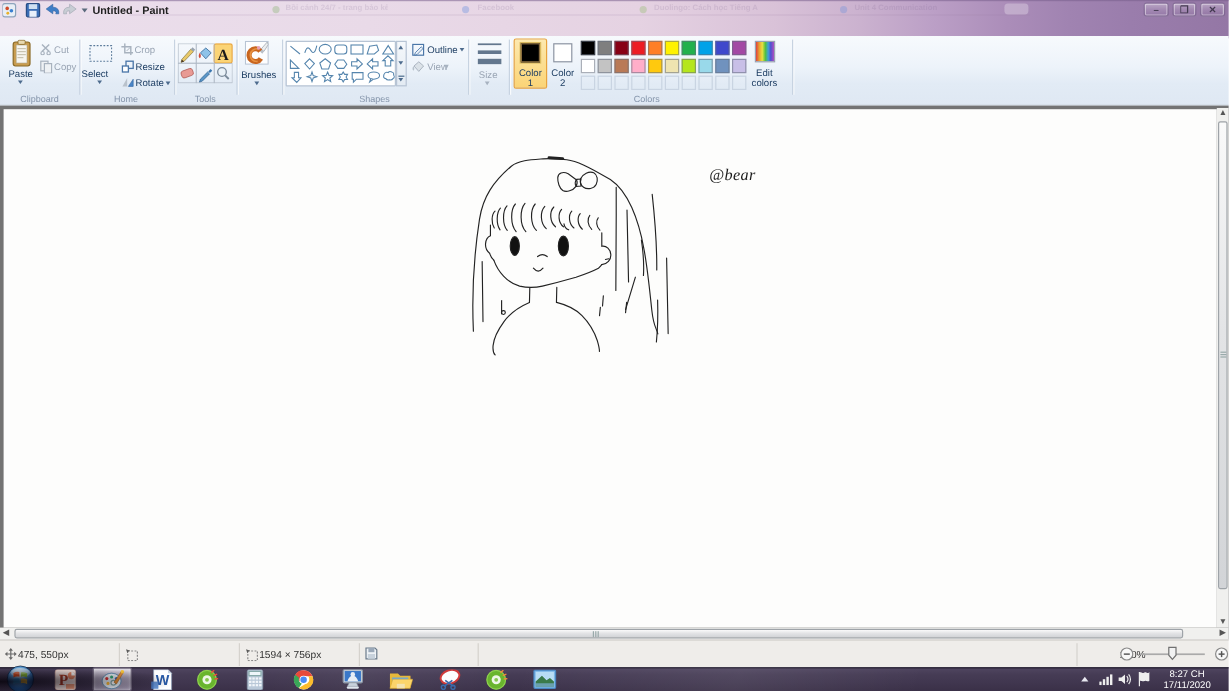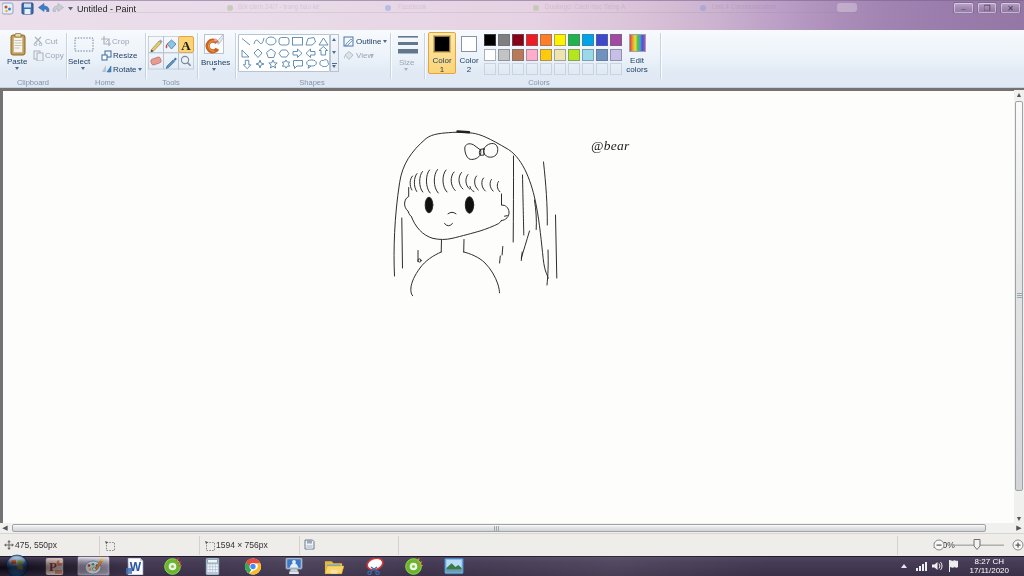--- a/index.html
+++ b/index.html
@@ -1,21 +1,21 @@
 <!DOCTYPE html>
 <html><head>
 <meta charset="utf-8">
 <style>
 *{margin:0;padding:0;box-sizing:border-box}
 html,body{width:1024px;height:576px;overflow:hidden;font-family:"Liberation Sans",sans-serif}
 .a{position:absolute}
 #stage{position:relative;width:1024px;height:576px;background:#fff}
 
 #titlebar{left:0;top:0;width:1024px;height:32px;
-background:linear-gradient(to right,#ebdfec 0%,#e9dae8 30%,#e5d2e2 52%,#d9c2d8 63%,#cbb2cf 70%,#bb9fc6 76%,#ab8db9 82%,#a083b1 87%,#9a7dac 92%,#9477a5 100%);}
+background:linear-gradient(to right,#ebdfec 0%,#e9dae8 30%,#e5d2e2 52%,#d9c2d8 63%,#cbb2cf 70%,#bb9fc6 76%,#ab8db9 82%,#a083b1 87%,#9a7dac 92%,#9477a5 100%);font-weight:bold;}
 #titlebar:before{content:"";position:absolute;left:0;top:0;width:100%;height:1px;background:rgba(120,95,140,.55)}
 .ghosttab{position:absolute;top:3px;height:9px;color:rgba(125,100,140,.17);font-size:6.5px;overflow:hidden;white-space:nowrap;filter:blur(.3px)}
 .gdot{position:absolute;top:5px;width:6px;height:6px;border-radius:3px;filter:blur(.5px)}
 #tabline{position:absolute;left:108px;top:12px;width:750px;height:1px;background:rgba(150,120,160,.18)}
 .capbtn{position:absolute;top:2px;height:12px;border:1px solid rgba(110,90,130,.55);border-radius:2.5px;
 box-shadow:inset 0 0 0 1px rgba(255,255,255,.45);background:linear-gradient(rgba(255,255,255,.34),rgba(255,255,255,.10) 50%,rgba(130,105,150,.12));
 color:#433a50;font-size:8px;line-height:11px;text-align:center}
 #title-text{position:absolute;left:77px;top:3.5px;font-size:9px;color:#222}
 
 #tabrow{left:0;top:16px;width:1024px;height:14px;background:linear-gradient(#dde9f5,#d2e0ef)}

